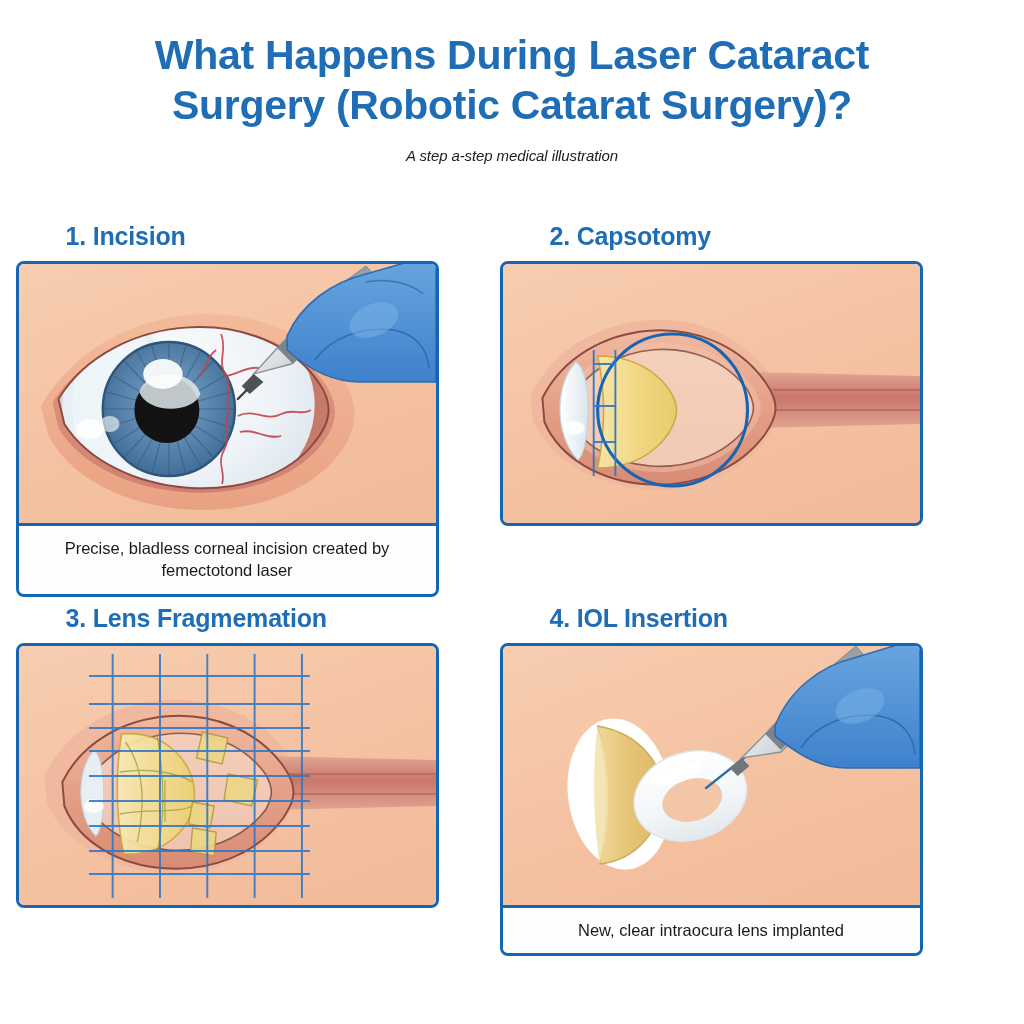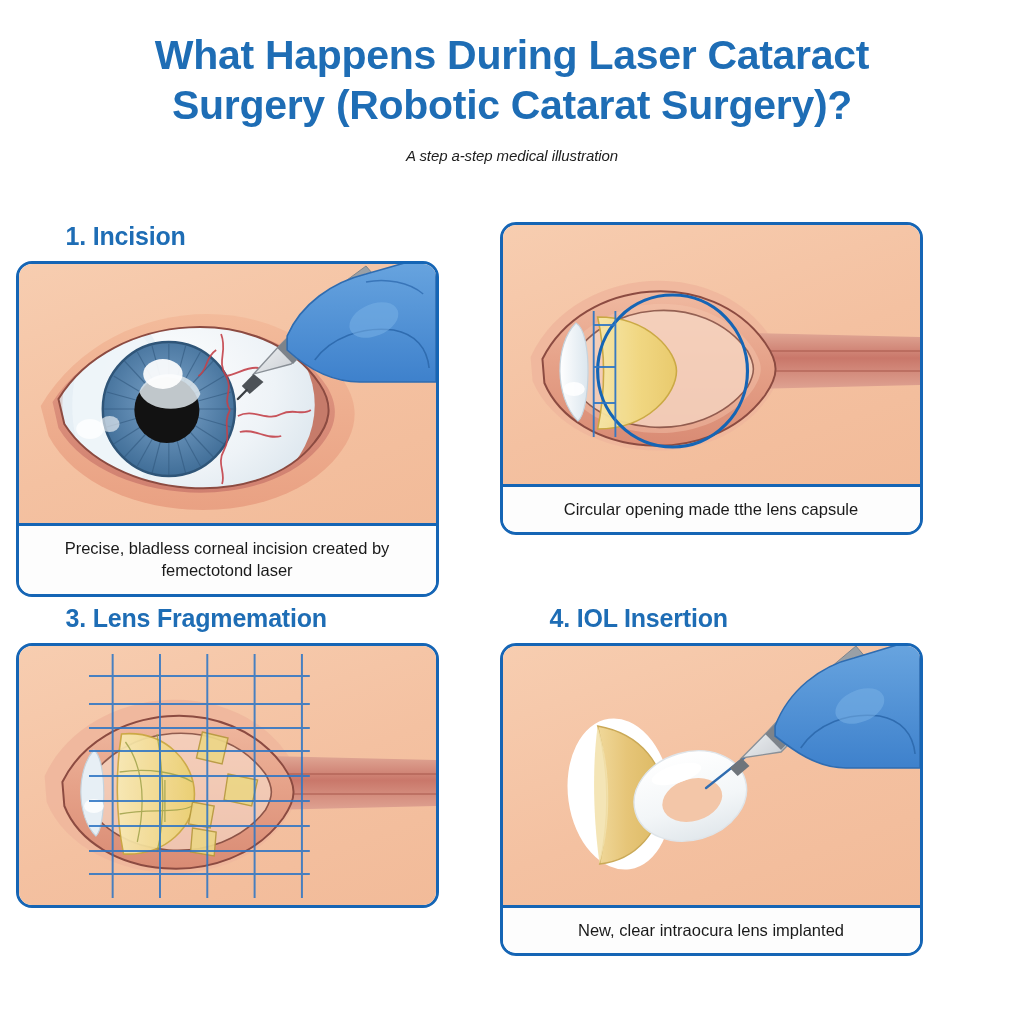--- a/index.html
+++ b/index.html
@@ -60,21 +60,21 @@
     font-size: 25px;
     font-weight: bold;
     padding-left: 50px;
     margin-bottom: 10px;
     letter-spacing: -0.2px;
   }
   .step-frame {
     position: relative;
     width: 423px;
     border: 3px solid #1565b5;
-    border-radius: 16px;
+    border-radius: 8px;
     background: #ffffff;
     overflow: hidden;
     box-sizing: border-box;
   }
   .illus {
     position: relative;
     width: 100%;
     height: 259px;
     background: linear-gradient(160deg, #f7cdb0 0%, #f4c1a1 55%, #f2bb99 100%);
     overflow: hidden;
@@ -214,20 +214,21 @@
             <path d="M352 18 C 372 14, 396 18, 410 30" fill="none" stroke="#2f6cb0" stroke-width="1.4" opacity="0.8"></path>
             <ellipse cx="360" cy="56" rx="26" ry="16" fill="#79b0e6" opacity="0.55" transform="rotate(-22 360 56)"></ellipse>
           </g>
         </svg>
       </div>
       <div class="caption">Precise, bladless corneal incision created by femectotond laser</div>
     </div>
   </div>
 
   <div class="step-card">
+    <div class="step-heading">2. Capsotomy</div>
     <div class="step-frame">
       <div class="illus">
         <svg class="scene" viewBox="0 0 423 259" preserveAspectRatio="none">
           <defs>
             <linearGradient id="globeG2" x1="0" y1="0" x2="0" y2="1">
               <stop offset="0%" stop-color="#f0b9a0"></stop>
               <stop offset="50%" stop-color="#e5a087"></stop>
               <stop offset="100%" stop-color="#d98b74"></stop>
             </linearGradient>
             <linearGradient id="nerveG2" x1="0" y1="0" x2="0" y2="1">
@@ -266,21 +267,20 @@
 
           <g stroke="#2f76c4" stroke-width="1.9" opacity="0.95">
             <line x1="92" y1="86" x2="92" y2="212"></line>
             <line x1="114" y1="86" x2="114" y2="212"></line>
             <line x1="92" y1="100" x2="114" y2="100"></line>
             <line x1="92" y1="142" x2="114" y2="142"></line>
             <line x1="92" y1="178" x2="114" y2="178"></line>
           </g>
         </svg>
       </div>
-      <div class="caption">Circular opening made tthe lens capsule</div>
     </div>
   </div>
 
   <div class="step-card">
     <div class="step-heading">3. Lens Fragmemation</div>
     <div class="step-frame">
       <div class="illus">
         <svg class="scene" viewBox="0 0 423 259" preserveAspectRatio="none">
           <defs>
             <linearGradient id="globeG3" x1="0" y1="0" x2="0" y2="1">

